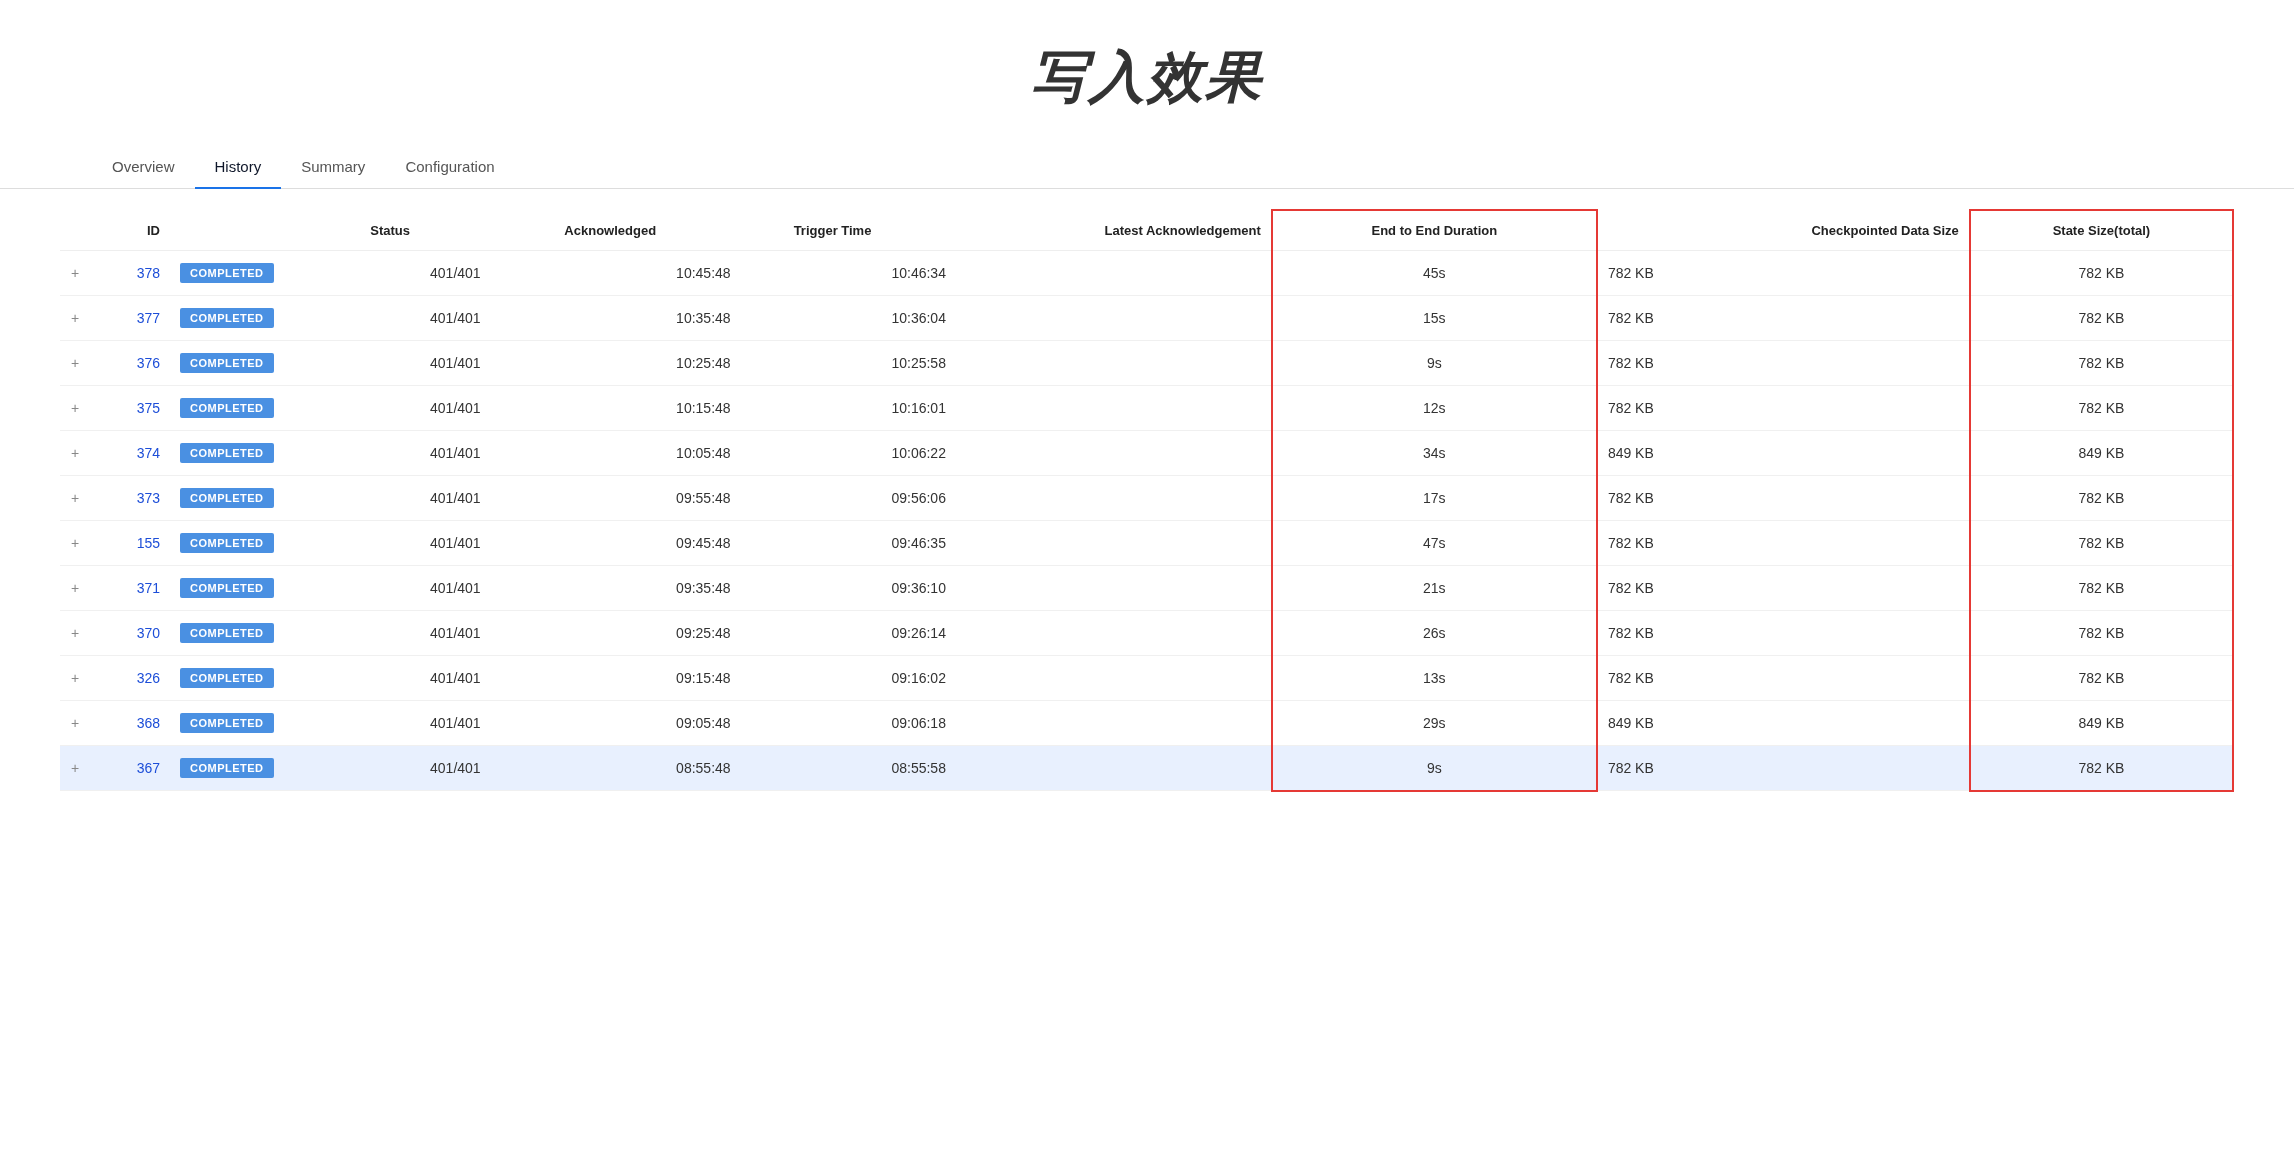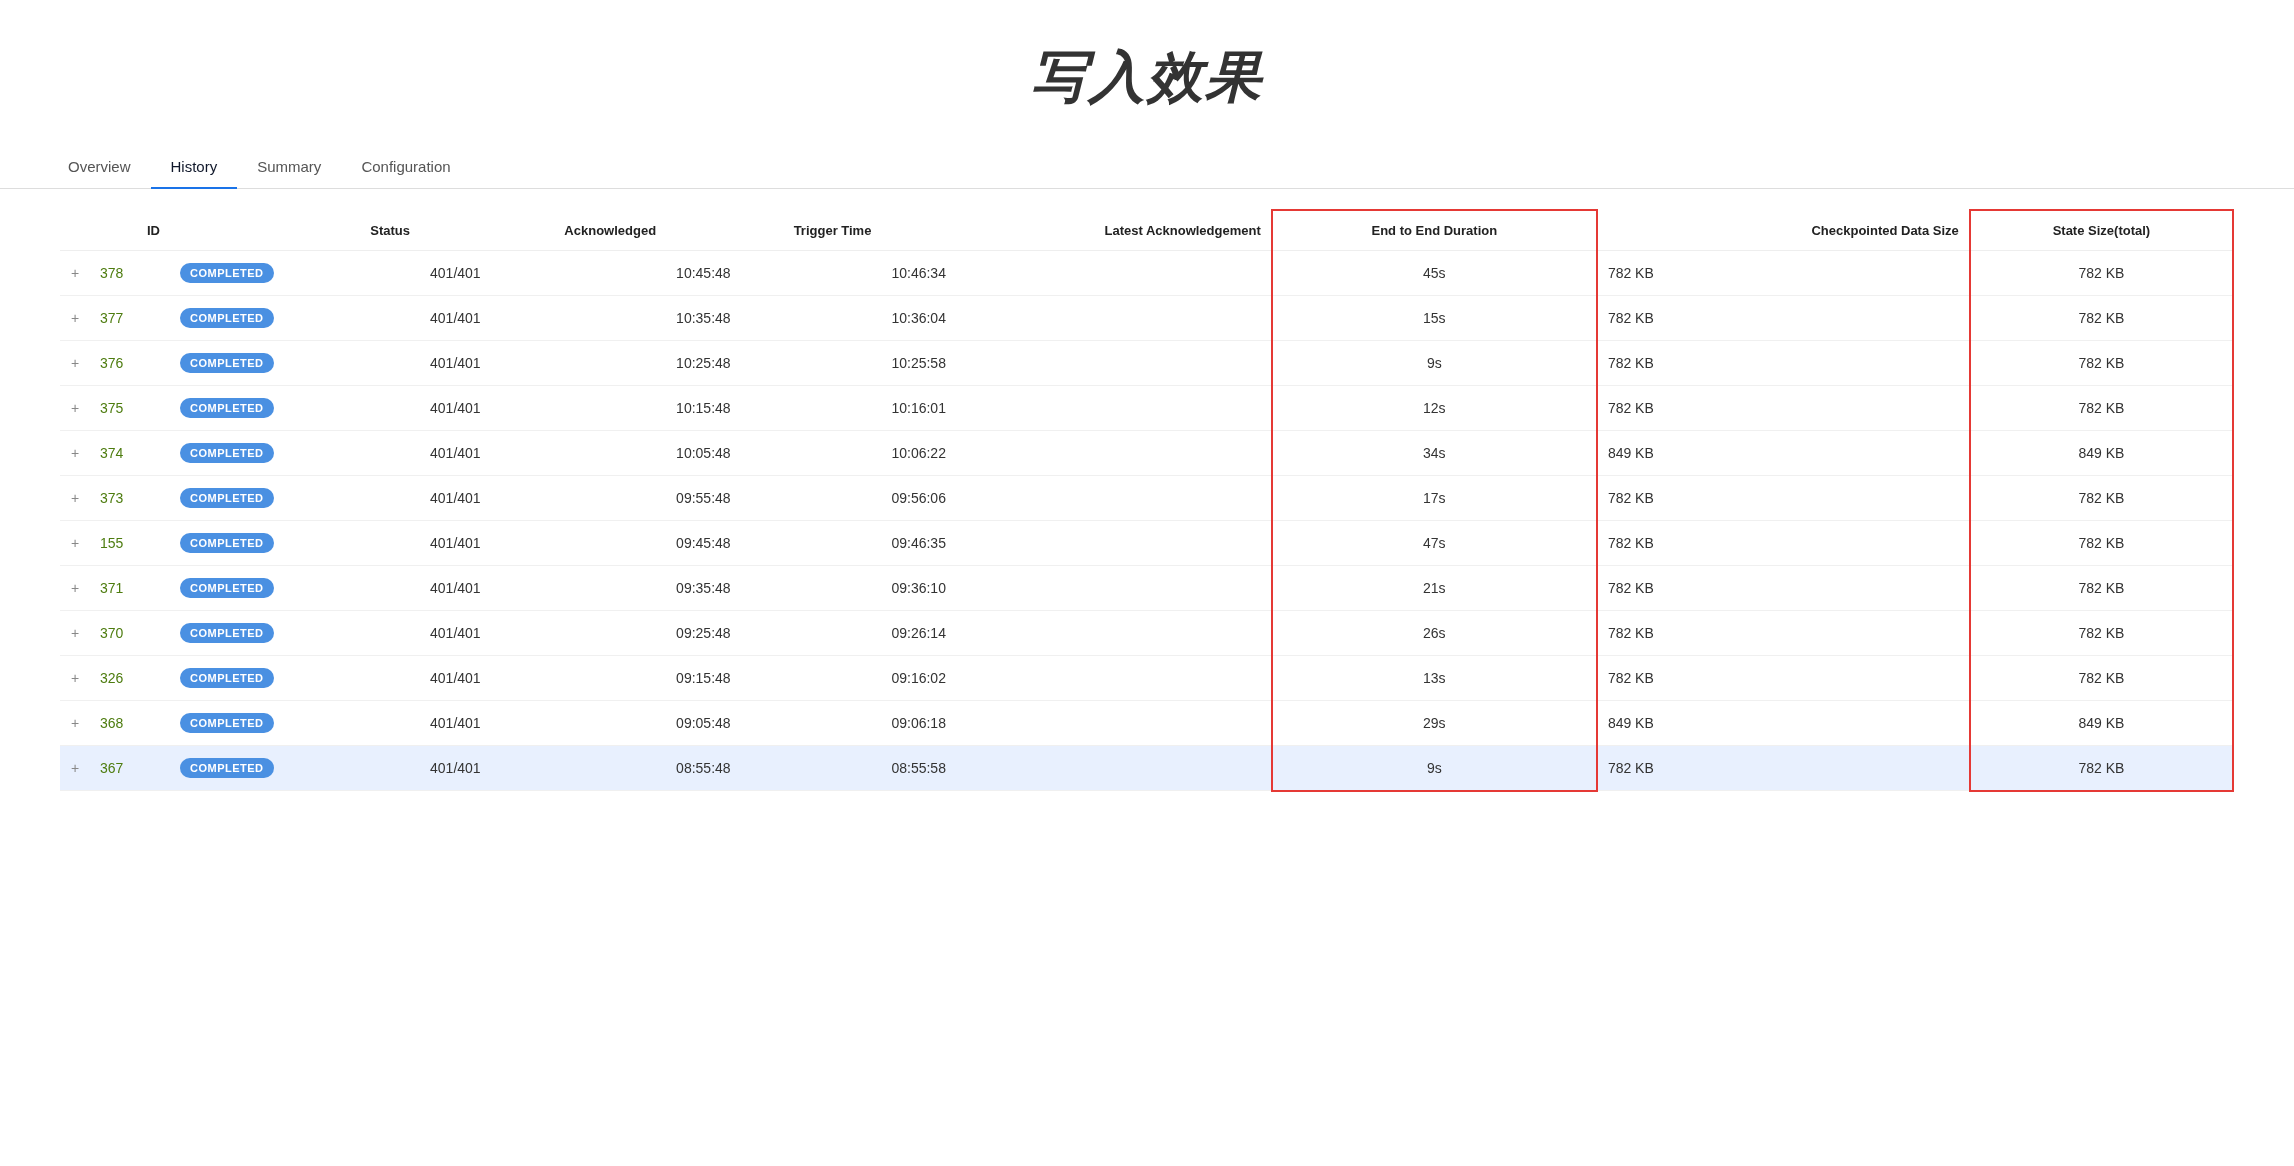--- a/index.html
+++ b/index.html
@@ -11,21 +11,21 @@
     .page-title {
       text-align: center;
       font-size: 56px;
       font-weight: 900;
       padding: 40px 0 30px 0;
       letter-spacing: 2px;
       font-style: italic;
     }
     .tabs-container {
       border-bottom: 1px solid #ddd;
-      padding: 0 48px;
+      padding: 0 92px;
       display: flex;
       gap: 0;
     }
     .tab {
       padding: 12px 20px;
       cursor: pointer;
       font-size: 15px;
       color: #555;
       border-bottom: 2px solid transparent;
       margin-bottom: -1px;
@@ -69,32 +69,32 @@
       font-size: 14px;
       color: #333;
     }
     td.col-expand {
       color: #888;
       text-align: center;
       width: 30px;
       cursor: pointer;
     }
     td.col-id {
-      text-align: left;
-      color: #4d7c0f;
+      text-align: right;
+      color: #1d4ed8;
       font-size: 14px;
     }
     .status-badge {
       display: inline-block;
       background: #4a90e2;
       color: #fff;
       font-size: 11px;
       font-weight: 700;
       padding: 4px 10px;
-      border-radius: 10px;
+      border-radius: 2px;
       letter-spacing: 0.5px;
     }
     .col-end-duration {
       border-left: 2px solid #e53935;
       border-right: 2px solid #e53935;
     }
     .col-state-size {
       border-left: 2px solid #e53935;
       border-right: 2px solid #e53935;
     }

